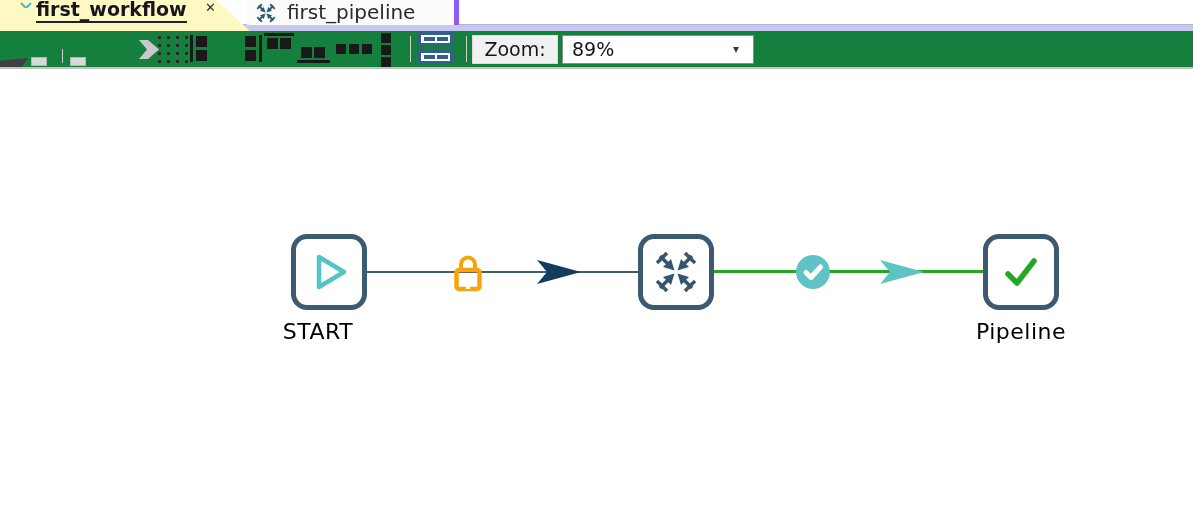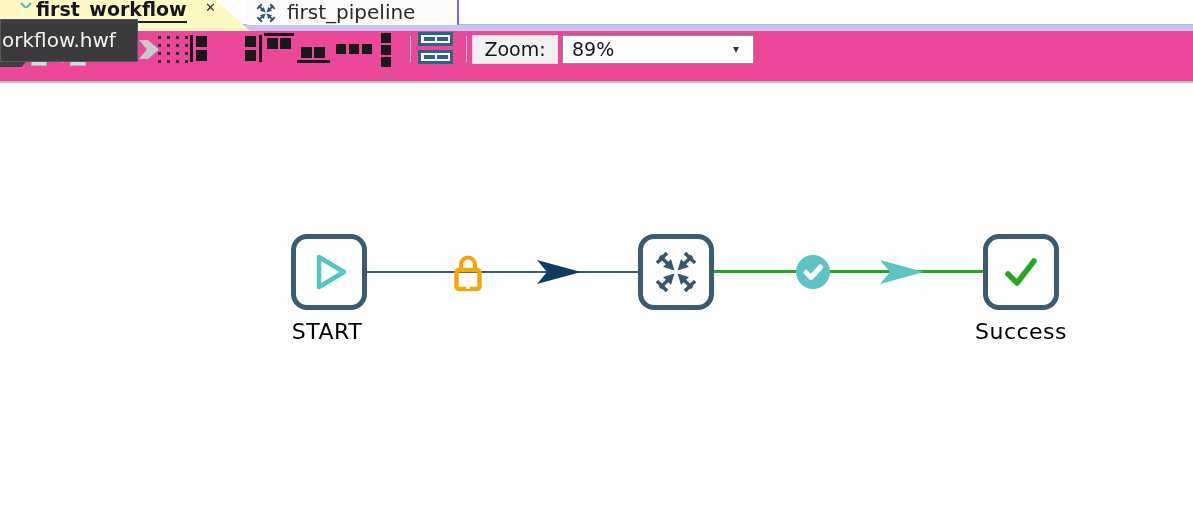--- a/index.html
+++ b/index.html
@@ -17,31 +17,31 @@
     clip-path:polygon(0 0, 216px 0, 250px 31px, 0 31px); z-index:2;
   }
   .tab-active .tab-label {
     position:absolute; left:36px; top:-2px; font-size:19px; font-weight:bold; color:#161621;
     border-bottom:2px solid #20202c; padding-bottom:1px; line-height:22px; white-space:nowrap;
   }
   .tab-close { position:absolute; left:205px; top:0px; font-size:13px; font-weight:bold; color:#30303a; cursor:pointer; }
   .tab-frag-icon { position:absolute; left:19px; top:0; width:14px; height:8px; overflow:hidden; }
   .tab-inactive {
     position:absolute; left:247px; top:0; width:212px; height:25px; background:#fbfbfb;
-    border-right:2px solid #8b5cf6; z-index:2;
+    border-right:5px solid #8b5cf6; z-index:2;
   }
   .tab-inactive .tab-label {
     position:absolute; left:40px; top:0px; font-size:20px; color:#2b2b2b; line-height:24px; white-space:nowrap;
   }
   .tab-pipe-icon { position:absolute; left:7px; top:1px; width:24px; height:24px; }
 
   
   .toolbar {
-    position:absolute; left:0; top:31px; width:1193px; height:52px;
-    background:#ec4899; border-bottom:2px solid #c2c2c2; z-index:1;
+    position:absolute; left:0; top:31px; width:1193px; height:38px;
+    background:#15803d; border-bottom:2px solid #c2c2c2; z-index:1;
   }
   .tb-sep { position:absolute; top:5px; width:1px; height:26px; background:#cfcfcf; }
   .tb-item { position:absolute; cursor:pointer; }
   .sq { position:absolute; background:#191919; }
   .dotgrid { position:absolute; width:3px; height:3px; background:#2a2a2a; }
   .panel-rect { position:absolute; width:35px; height:14px; border:3px solid #31618b; background:#fdfdfd; }
   .panel-rect .bar { position:absolute; top:2px; width:11px; height:4px; background:#31618b; }
   .zoom-label-box {
     position:absolute; left:472px; top:4px; width:86px; height:29px;
     background:#f1f1f1; border:1px solid #dcdcdc; text-align:center;
@@ -200,21 +200,20 @@
 
     <div class="tb-sep" style="left:466px;"></div>
 
     <div class="zoom-label-box">Zoom:</div>
     <div class="zoom-combo">
       <span>89%</span>
       <span class="zoom-caret">▾</span>
     </div>
   </div>
 
-  <div class="tooltip">orkflow.hwf</div>
 
   <div class="canvas">
 
     <div class="conn" style="left:367px; top:202px; width:273px; height:2px; background:#3f5c74;"></div>
 
     <div class="badge" style="left:453px; top:184px;">
       <svg width="30" height="40" viewBox="0 0 30 40">
         <path d="M8 19 V11.5 a7 7 0 0 1 14 0 V19" fill="none" stroke="#f7a40a" stroke-width="4"></path>
         <rect x="3.5" y="17" width="23" height="19" rx="2.5" fill="none" stroke="#f7a40a" stroke-width="4.5"></rect>
         <rect x="13" y="29" width="4" height="7" fill="#ffffff"></rect>
@@ -239,21 +238,21 @@
       <svg width="44" height="24" viewBox="0 0 44 24">
         <polygon points="0,0 44,12 0,24 10,12" fill="#5fc3c6"></polygon>
       </svg>
     </div>
 
     <div class="node" style="left:291px; top:165px;">
       <svg width="52" height="52" viewBox="0 0 52 52">
         <path d="M16 11 L41 26 L16 41 Z" fill="none" stroke="#53c3c6" stroke-width="4.5" stroke-linejoin="round"></path>
       </svg>
     </div>
-    <div class="node-label" style="left:237px; top:250px;">START</div>
+    <div class="node-label" style="left:228px; top:250px;">START</div>
 
     <div class="node" style="left:638px; top:165px;">
       <svg width="52" height="52" viewBox="0 0 52 52">
         <g stroke="#36566f" fill="#36566f">
           <g id="carr">
             <line x1="10" y1="10" x2="19" y2="19" stroke-width="3.6"></line>
             <line x1="7" y1="17" x2="17" y2="7" stroke-width="3.6"></line>
             <polygon points="24.5,24.5 13,21 21,13" stroke="none"></polygon>
           </g>
           <use href="#carr" transform="rotate(90 26 26)"></use>
@@ -261,16 +260,16 @@
           <use href="#carr" transform="rotate(270 26 26)"></use>
         </g>
       </svg>
     </div>
 
     <div class="node" style="left:983px; top:165px;">
       <svg width="52" height="52" viewBox="0 0 52 52">
         <path d="M13 28 L22 37 L39 15" fill="none" stroke="#22a822" stroke-width="5.5" stroke-linecap="round" stroke-linejoin="round"></path>
       </svg>
     </div>
-    <div class="node-label" style="left:931px; top:250px;">Success</div>
+    <div class="node-label" style="left:931px; top:250px;">Pipeline</div>
 
   </div>
 </div>
 
 </body></html>

